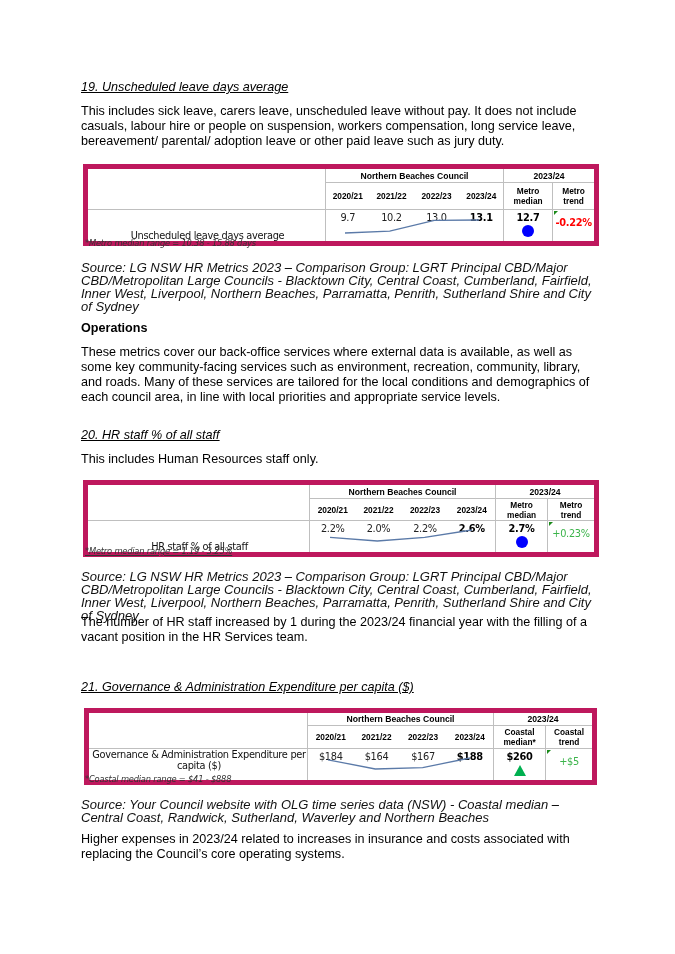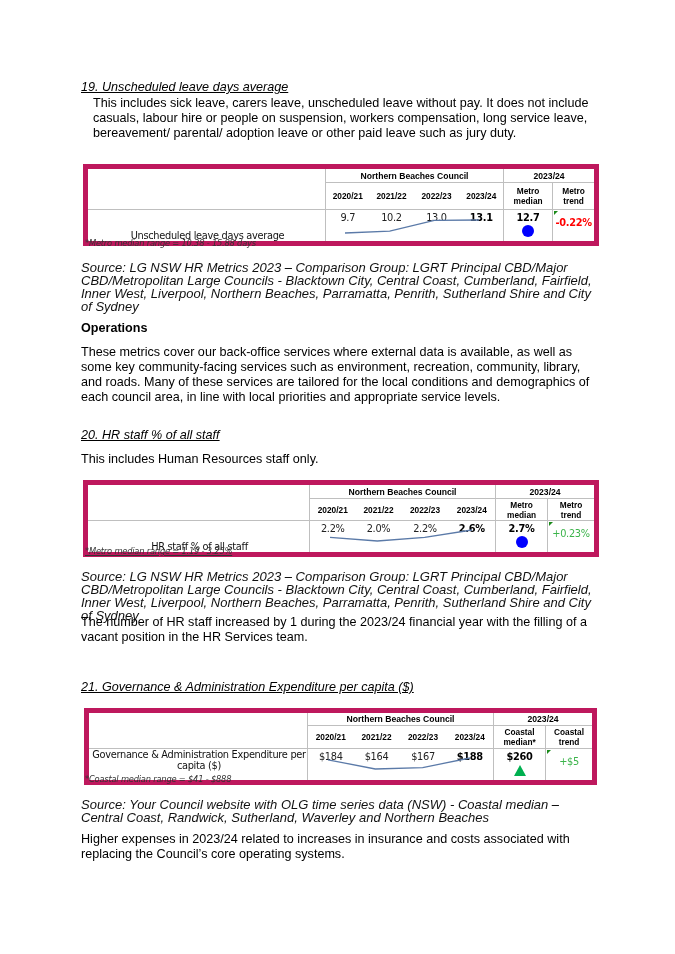--- a/index.html
+++ b/index.html
@@ -25,21 +25,21 @@
   .cell-top { vertical-align: top !important; padding-top: 2px !important; }
   .corner { position: absolute; width: 0; height: 0; border-top: 4px solid #1a8a1a; border-right: 4px solid transparent; }
   .dot { display: inline-block; width: 12px; height: 12px; border-radius: 50%; background: #0000ff; margin-top: 1px; }
   .tri { display: inline-block; width: 0; height: 0; border-left: 6px solid transparent; border-right: 6px solid transparent; border-bottom: 11px solid #00b050; margin-top: 1px; }
   svg.spark { position: absolute; left: 0; top: 0; }
 </style>
 </head>
 <body>
 
 <div class="abs heading" style="left:81px;top:80px;">19. Unscheduled leave days average</div>
-<div class="abs para" style="left:81px;top:96px;margin-left:12px;">This includes sick leave, carers leave, unscheduled leave without pay. It does not include casuals, labour hire or people on suspension, workers compensation, long service leave, bereavement/ parental/ adoption leave or other paid leave such as jury duty.</div>
+<div class="abs para" style="left:81px;top:104px;">This includes sick leave, carers leave, unscheduled leave without pay. It does not include casuals, labour hire or people on suspension, workers compensation, long service leave, bereavement/ parental/ adoption leave or other paid leave such as jury duty.</div>
 
 <table class="metric" style="left:83px;top:164px;width:511px;height:72px;">
   <colgroup>
       <col style="width:240px">
       <col style="width:44px">
       <col style="width:44px">
       <col style="width:46px">
       <col style="width:44px">
       <col style="width:49px">
       <col style="width:44px">

